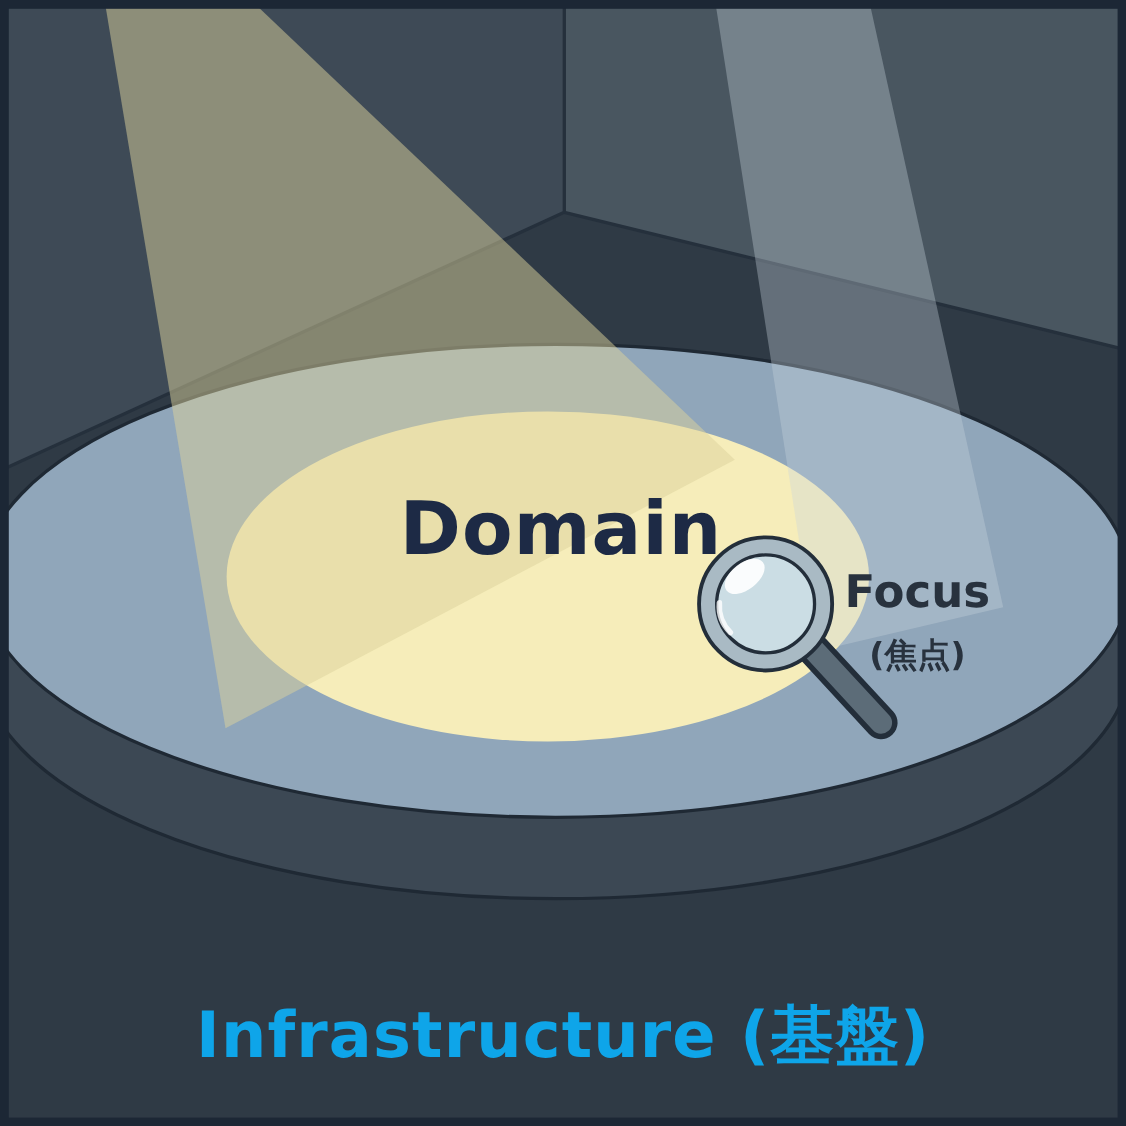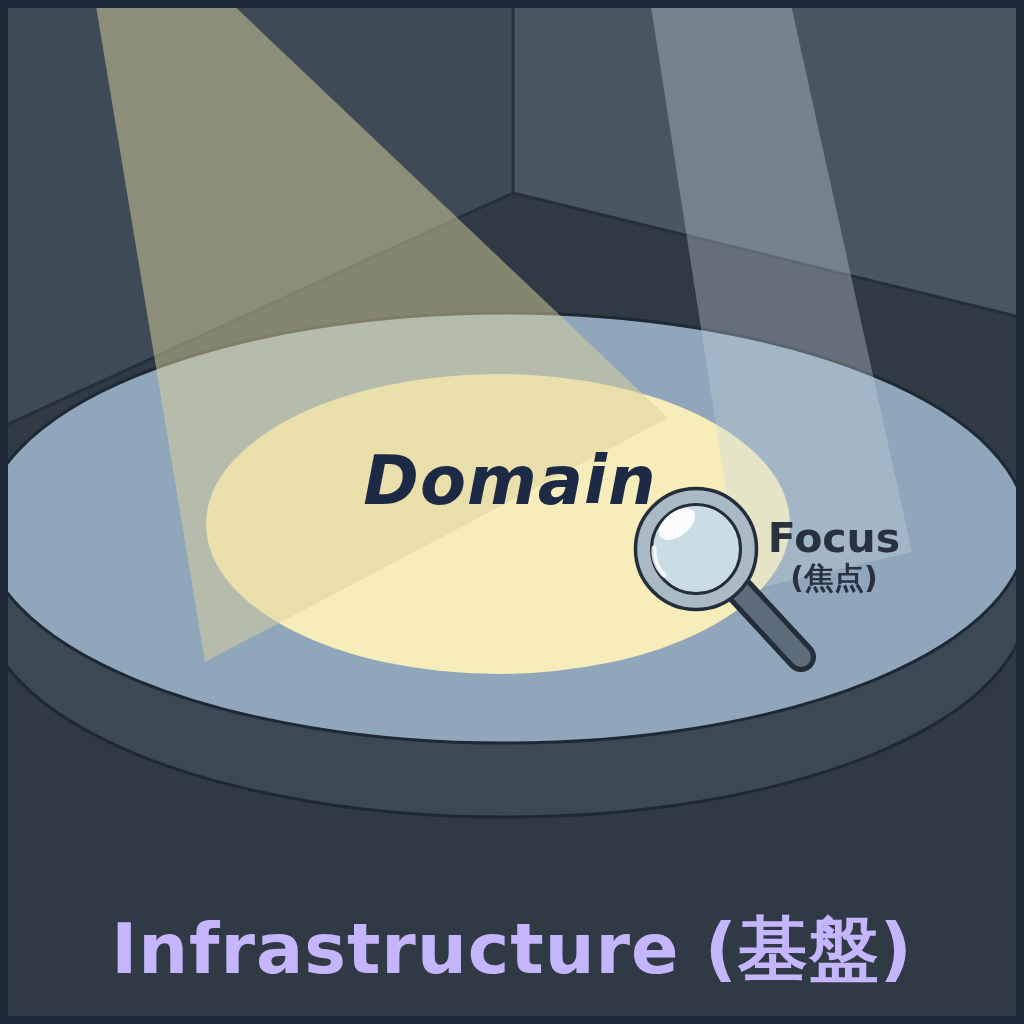--- a/index.html
+++ b/index.html
@@ -21,39 +21,38 @@
   }
 
   .label { position: absolute; z-index: 20; font-weight: 700; text-align: center; }
 
   .domain-label {
     left: 510px; top: 448px;
     transform: translateX(-50%);
     color: #1D2A45;
     line-height: 1.0;
     white-space: nowrap;
-    font-style: italic;
   }
   .domain-en { font-size: 67px; letter-spacing: 1px; }
   .domain-jp { font-size: 53px; margin-top: 8px; }
 
   .focus-label {
     left: 834px; top: 518px;
     transform: translateX(-50%);
     color: #28323E;
     line-height: 1.0;
     white-space: nowrap;
   }
   .focus-en { font-size: 41px; }
-  .focus-jp { font-size: 30px; margin-top: 4px; }
+  .focus-jp { font-size: 30px; margin-top: 22px; }
 
   .infra-label {
     left: 0; right: 0; top: 903px;
-    color: #c4b5fd;
-    font-size: 70px;
+    color: #0ea5e9;
+    font-size: 58px;
     letter-spacing: 1px;
     white-space: nowrap;
   }
 </style>
 </head>
 <body>
 
 <div class="scene">
 
   <svg viewBox="0 0 1024 1024" width="1024" height="1024">

